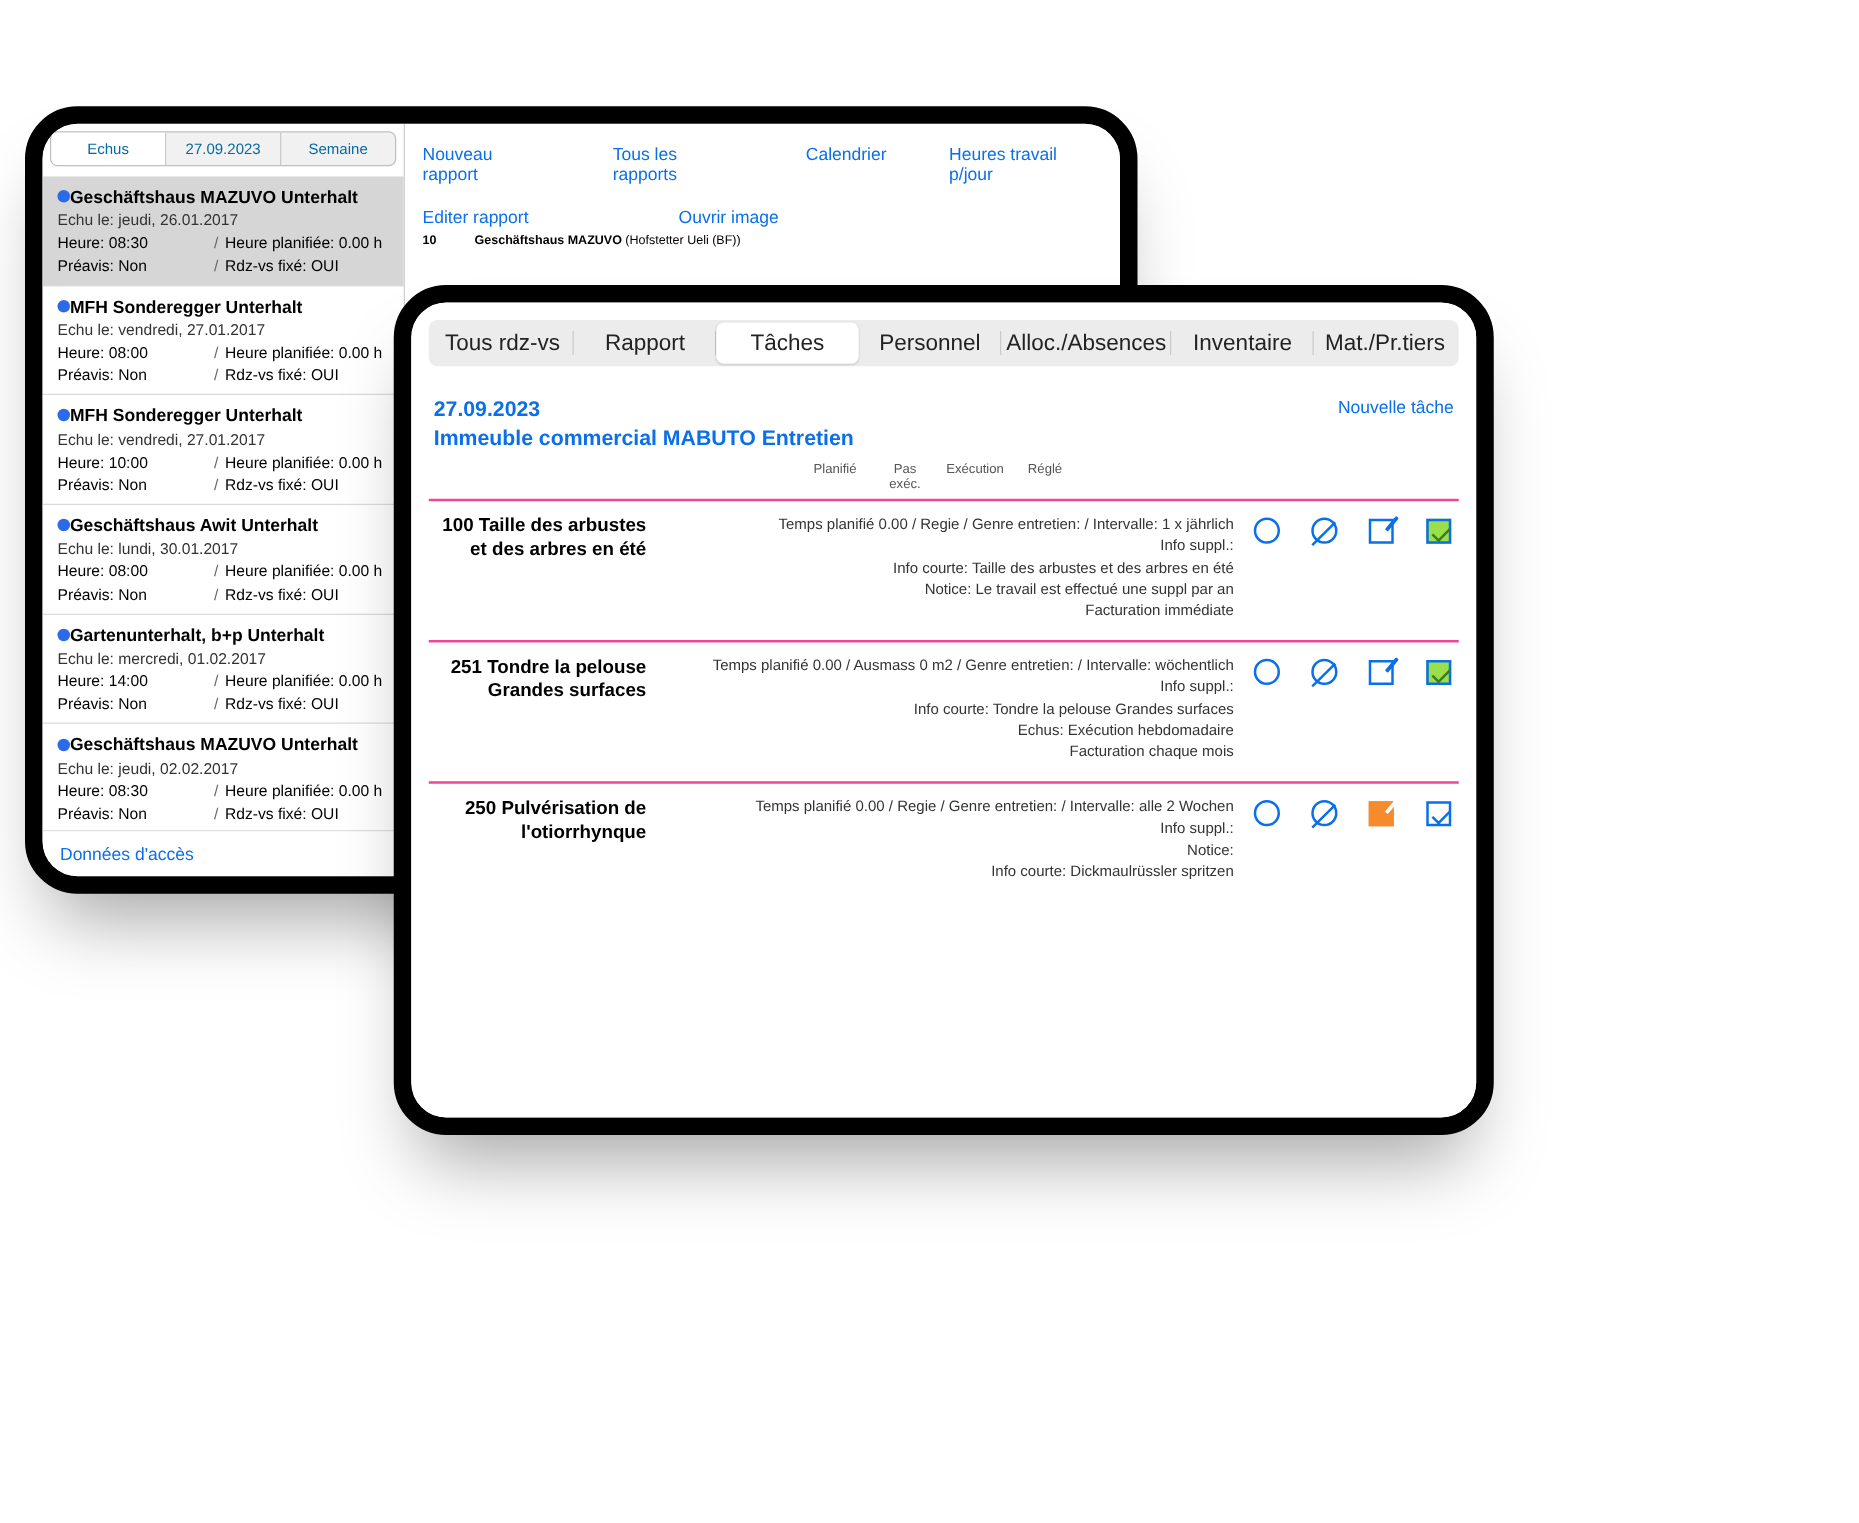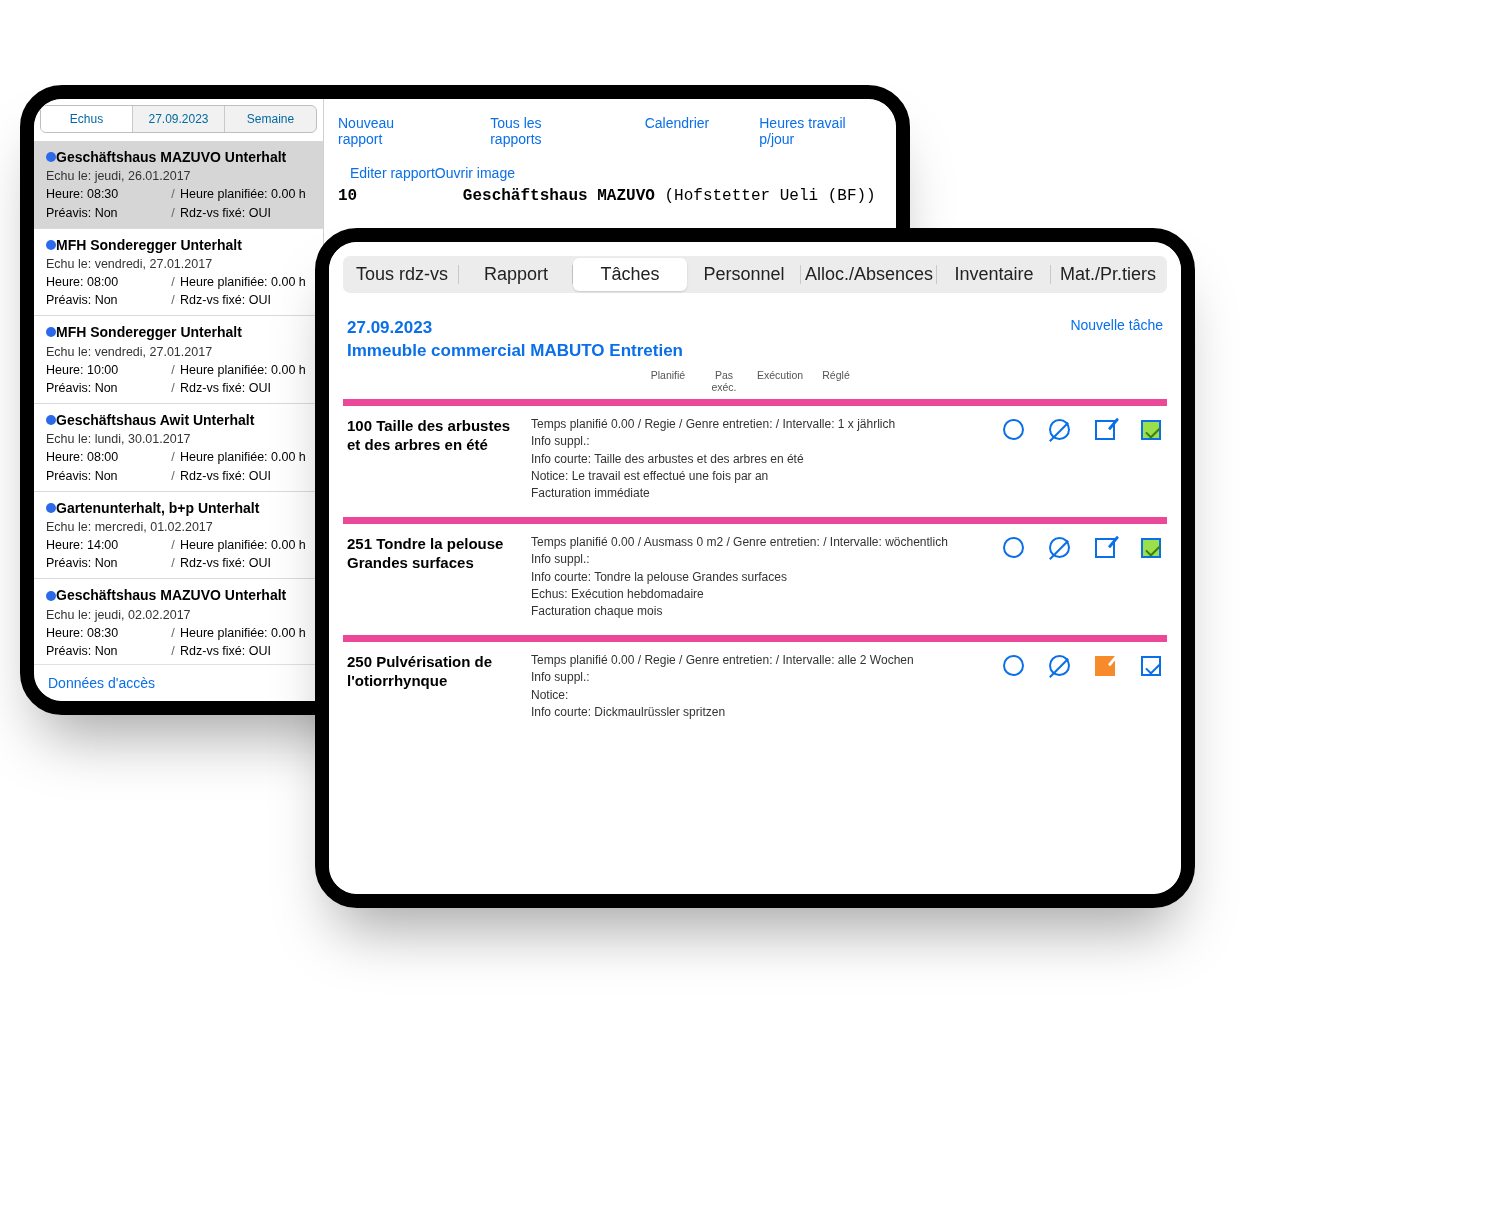--- a/index.html
+++ b/index.html
@@ -50,40 +50,40 @@
   .item-sub { color:#333; }
   .item-row { display:flex; }
   .item-row span { display:inline-block; }
   .col-a { width:120px; }
   .col-sep { width:14px; text-align:center; color:#666;}
   .footer-link { padding:10px 14px; color:#0a6fe8; font-size:14px; border-top:1px solid #e0e0e0; cursor:pointer;}
 
   .main-back { flex:1; padding:10px 14px; }
   .toplinks { display:flex; gap:50px; padding:6px 0 18px 0; }
   .toplinks a { color:#0a6fe8; text-decoration:none; font-size:14px; cursor:pointer;}
-  .rowlinks { display:flex; font-size:14px; padding-bottom:6px;margin-left:12px;}
+  .rowlinks { display:flex; gap:120px; font-size:14px; padding-bottom:6px;}
   .rowlinks a { color:#0a6fe8; text-decoration:none; cursor:pointer;}
-  .detail-head { font-size:16px;font-family:Liberation Mono, monospace; }
+  .detail-head { font-size:10px; }
   .detail-head b { font-weight:700; }
 
   
   .front-inner { padding:14px 14px 0 14px; }
   .tabs { display:flex; background:#ececec; border-radius:7px; padding:2px; gap:0; }
   .tab { flex:1; text-align:center; padding:6px 4px; font-size:18px; color:#222; cursor:pointer; border-radius:6px; position:relative;}
   .tab.active { background:#fff; box-shadow:0 1px 2px rgba(0,0,0,0.15); font-weight:500;}
   .tab:not(:last-child)::after{content:"";position:absolute;right:0;top:20%;height:60%;width:1px;background:#c9c9c9;}
   .tab.active::after, .tab.active + .tab::before { display:none; }
 
   .front-header { display:flex; justify-content:space-between; align-items:flex-start; padding:24px 4px 6px 4px;}
   .fh-title { color:#0a6fe8; font-weight:700; font-size:17px; line-height:1.35;}
   .fh-new { color:#0a6fe8; font-size:14px; cursor:pointer; }
   .cols-header { display:flex; justify-content:center; gap:10px; font-size:10.5px; color:#555; padding:0 6px 6px 0;}
   .cols-header span{ width:46px; text-align:center; }
 
-  .task { display:flex; border-top:7px solid #ec4899; padding:10px 4px 14px 4px; gap:14px;}
+  .task { display:flex; border-top:2px solid #ec4899; padding:10px 4px 14px 4px; gap:14px;text-align:right;}
   .task-title { width:170px; font-weight:700; font-size:15px; line-height:1.3;}
   .task-body { flex:1; font-size:12px; color:#333; line-height:1.45;}
   .task-icons { display:flex; gap:22px; align-items:flex-start; padding-top:2px;}
   .icon { width:24px; height:24px; cursor:pointer; display:inline-flex; align-items:center; justify-content:center;}
   .circle { width:21px;height:21px;border:2px solid #0a6fe8;border-radius:50%; }
   .nosign { width:21px;height:21px;border:2px solid #0a6fe8;border-radius:50%; position:relative;}
   .nosign::after{content:"";position:absolute;width:2px;height:26px;background:#0a6fe8;left:50%;top:-2px;transform:translateX(-50%) rotate(45deg);}
   .editbox { width:20px;height:20px;border:2px solid #0a6fe8; position:relative;}
   .editbox::after{content:"";position:absolute;width:3px;height:14px;background:#0a6fe8;right:-2px;top:-5px;transform:rotate(40deg);border-radius:1px;}
   .editbox.orange { background:#f78b2c; border-color:#f78b2c;}
@@ -260,21 +260,21 @@
           <span>Exécution</span>
           <span>Réglé</span>
         </div>
       <div id="tasks">
           <div class="task">
             <div class="task-title">100 Taille des arbustes et des arbres en été</div>
             <div class="task-body">
               <div>Temps planifié 0.00 / Regie / Genre entretien:  / Intervalle: 1 x jährlich</div>
               <div>Info suppl.: </div>
               <div>Info courte: Taille des arbustes et des arbres en été</div>
-              <div>Notice: Le travail est effectué une fois par an</div>
+              <div>Notice: Le travail est effectué une suppl par an</div>
               <div>Facturation immédiate</div>
             </div>
             <div class="task-icons">
               <span class="icon">
                 <span class="circle"></span>
               </span>
               <span class="icon">
                 <span class="nosign"></span>
               </span>
               <span class="icon">

